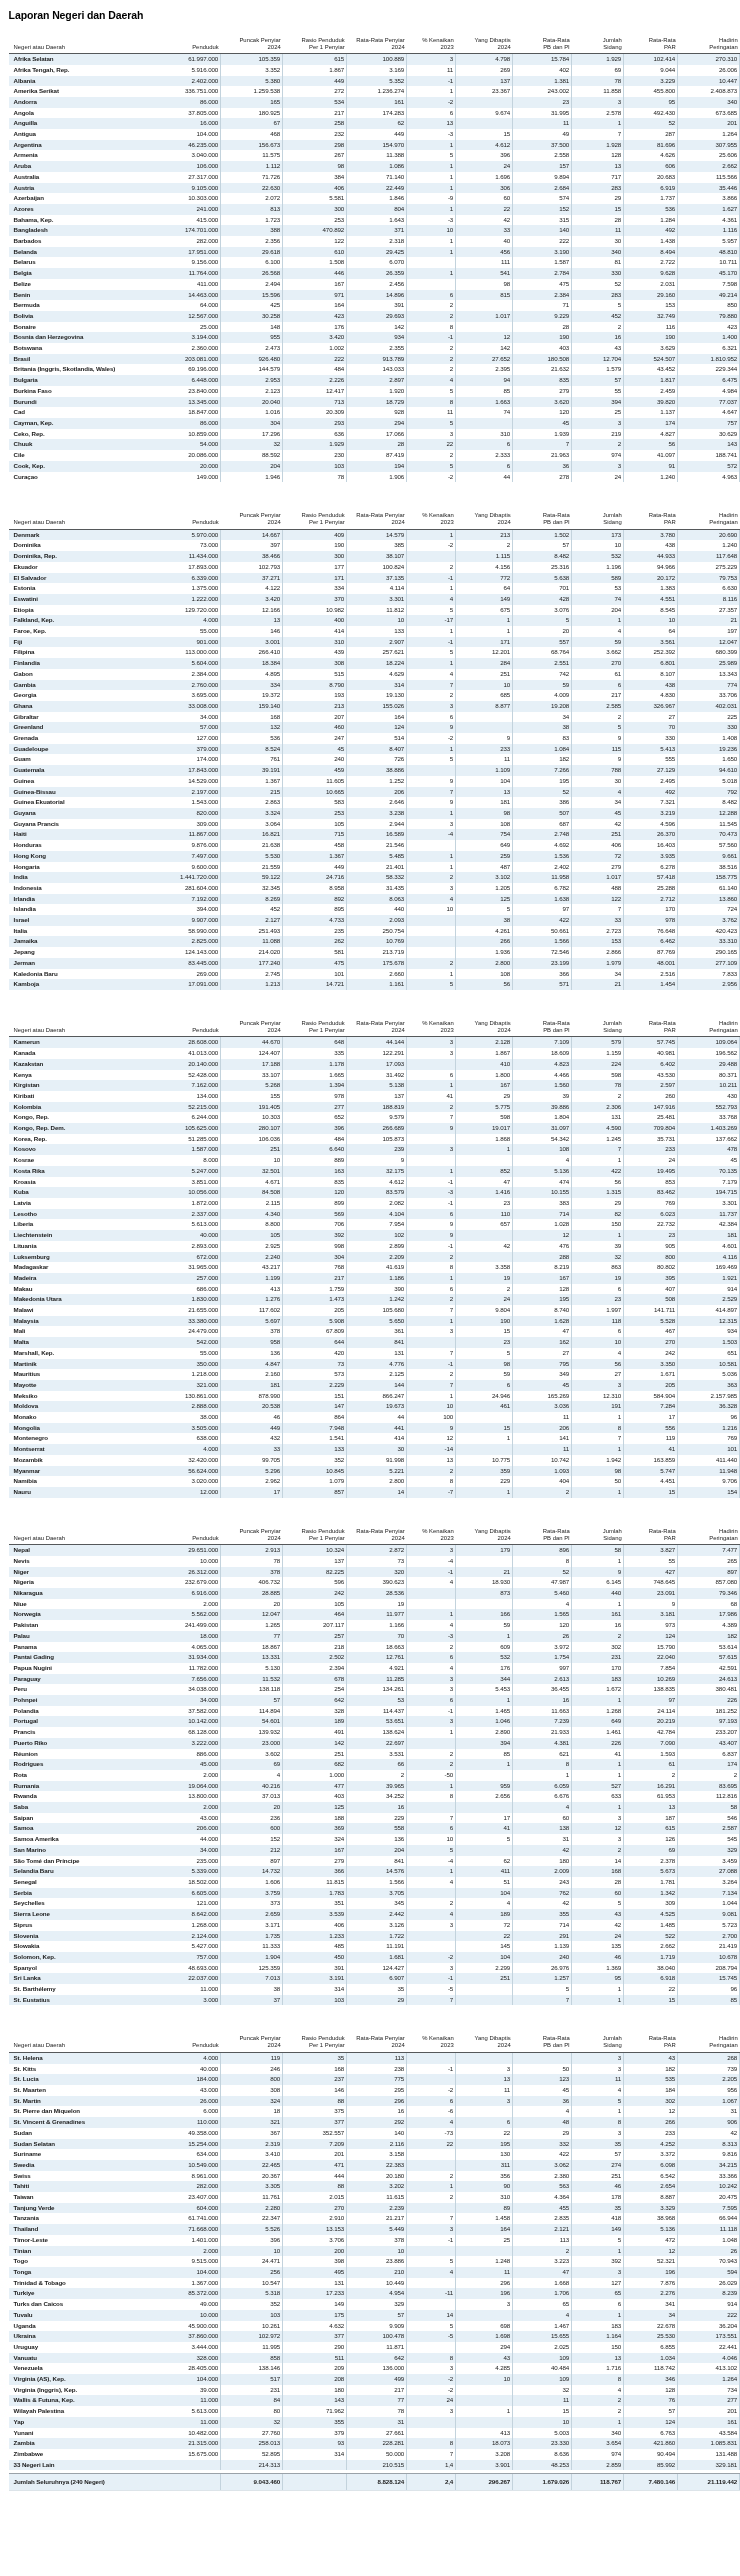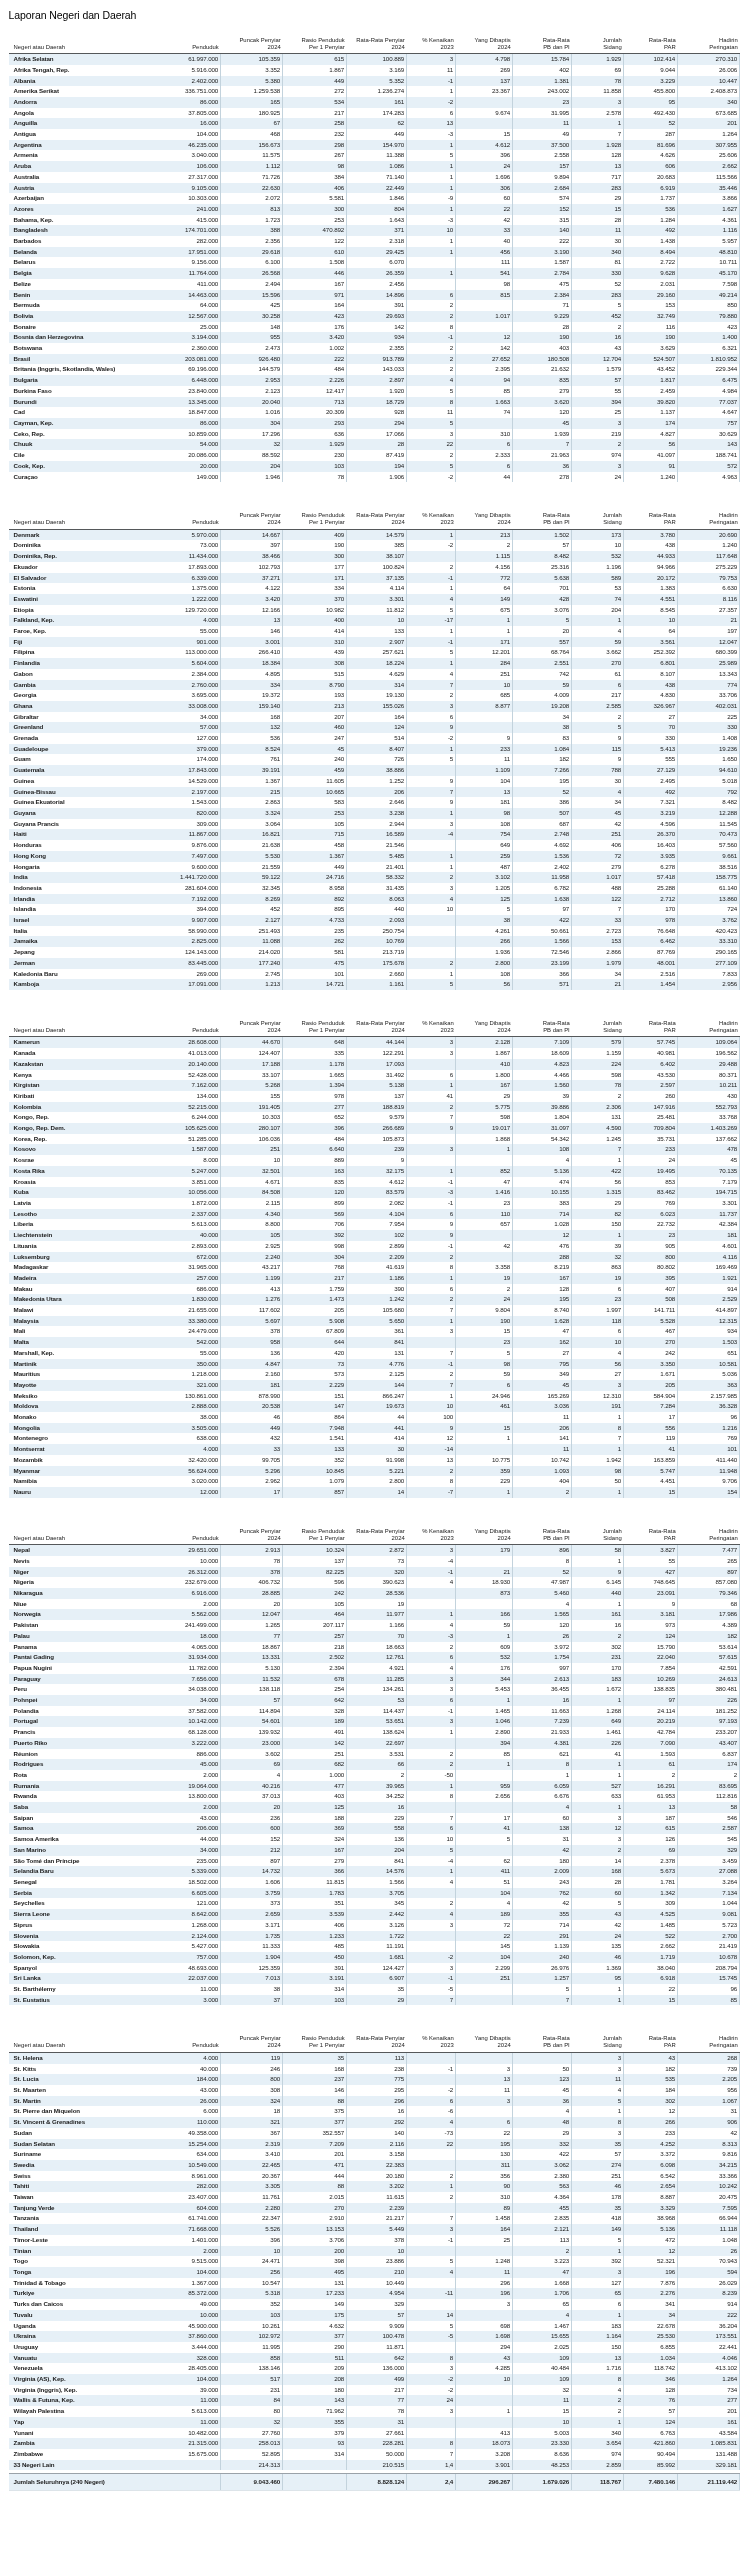--- a/index.html
+++ b/index.html
@@ -1,18 +1,18 @@
 <!DOCTYPE html>
 <html style="--stripe: #e6f0f7; --grid: #c3d3dd; --rule: #55585a; --trule: #9aa2a8; --text: #1b1b1b;font-size:10px"><head>
 <meta charset="utf-8">
 <style>
   html,body{margin:0;padding:0;background:#fff;}
   body{width:740px;min-height:2576px;font-family:"Liberation Sans",sans-serif;color:var(--text,#1b1b1b);}
   .doc{padding:8.6px 0 0 8.6px;}
-  .page-title{font-size:10.5px;font-weight:400;margin:0 16px 0 0;letter-spacing:-0.1px;color:#000;}
+  .page-title{font-size:10.5px;font-weight:700;margin:0 16px 0 0;letter-spacing:-0.1px;color:#000;}
   table{border-collapse:collapse;table-layout:fixed;width:729px;}
   .block{margin-top:30px;}
   .block.first{margin-top:16px;}
   col.w0{width:148px;} col.w1{width:64px;} col.w2{width:62px;} col.w3{width:64px;}
   col.w4{width:60px;}  col.w5{width:49px;}  col.w6{width:57px;}  col.w7{width:59px;}
   col.w8{width:52px;}  col.w9{width:54px;}  col.w10{width:62px;}
   thead th{font-weight:400;font-size:5.9px;line-height:7px;vertical-align:bottom;
     text-align:right;padding:0 1.9px 2.5px 0;border-bottom:0.6px solid var(--rule,#55585a);white-space:nowrap;}
   thead th.name{text-align:left;padding-left:5px;}
   tbody td{font-size:6.2px;height:10.7px;line-height:10.7px;padding:0 1.9px 0 0;text-align:right;

